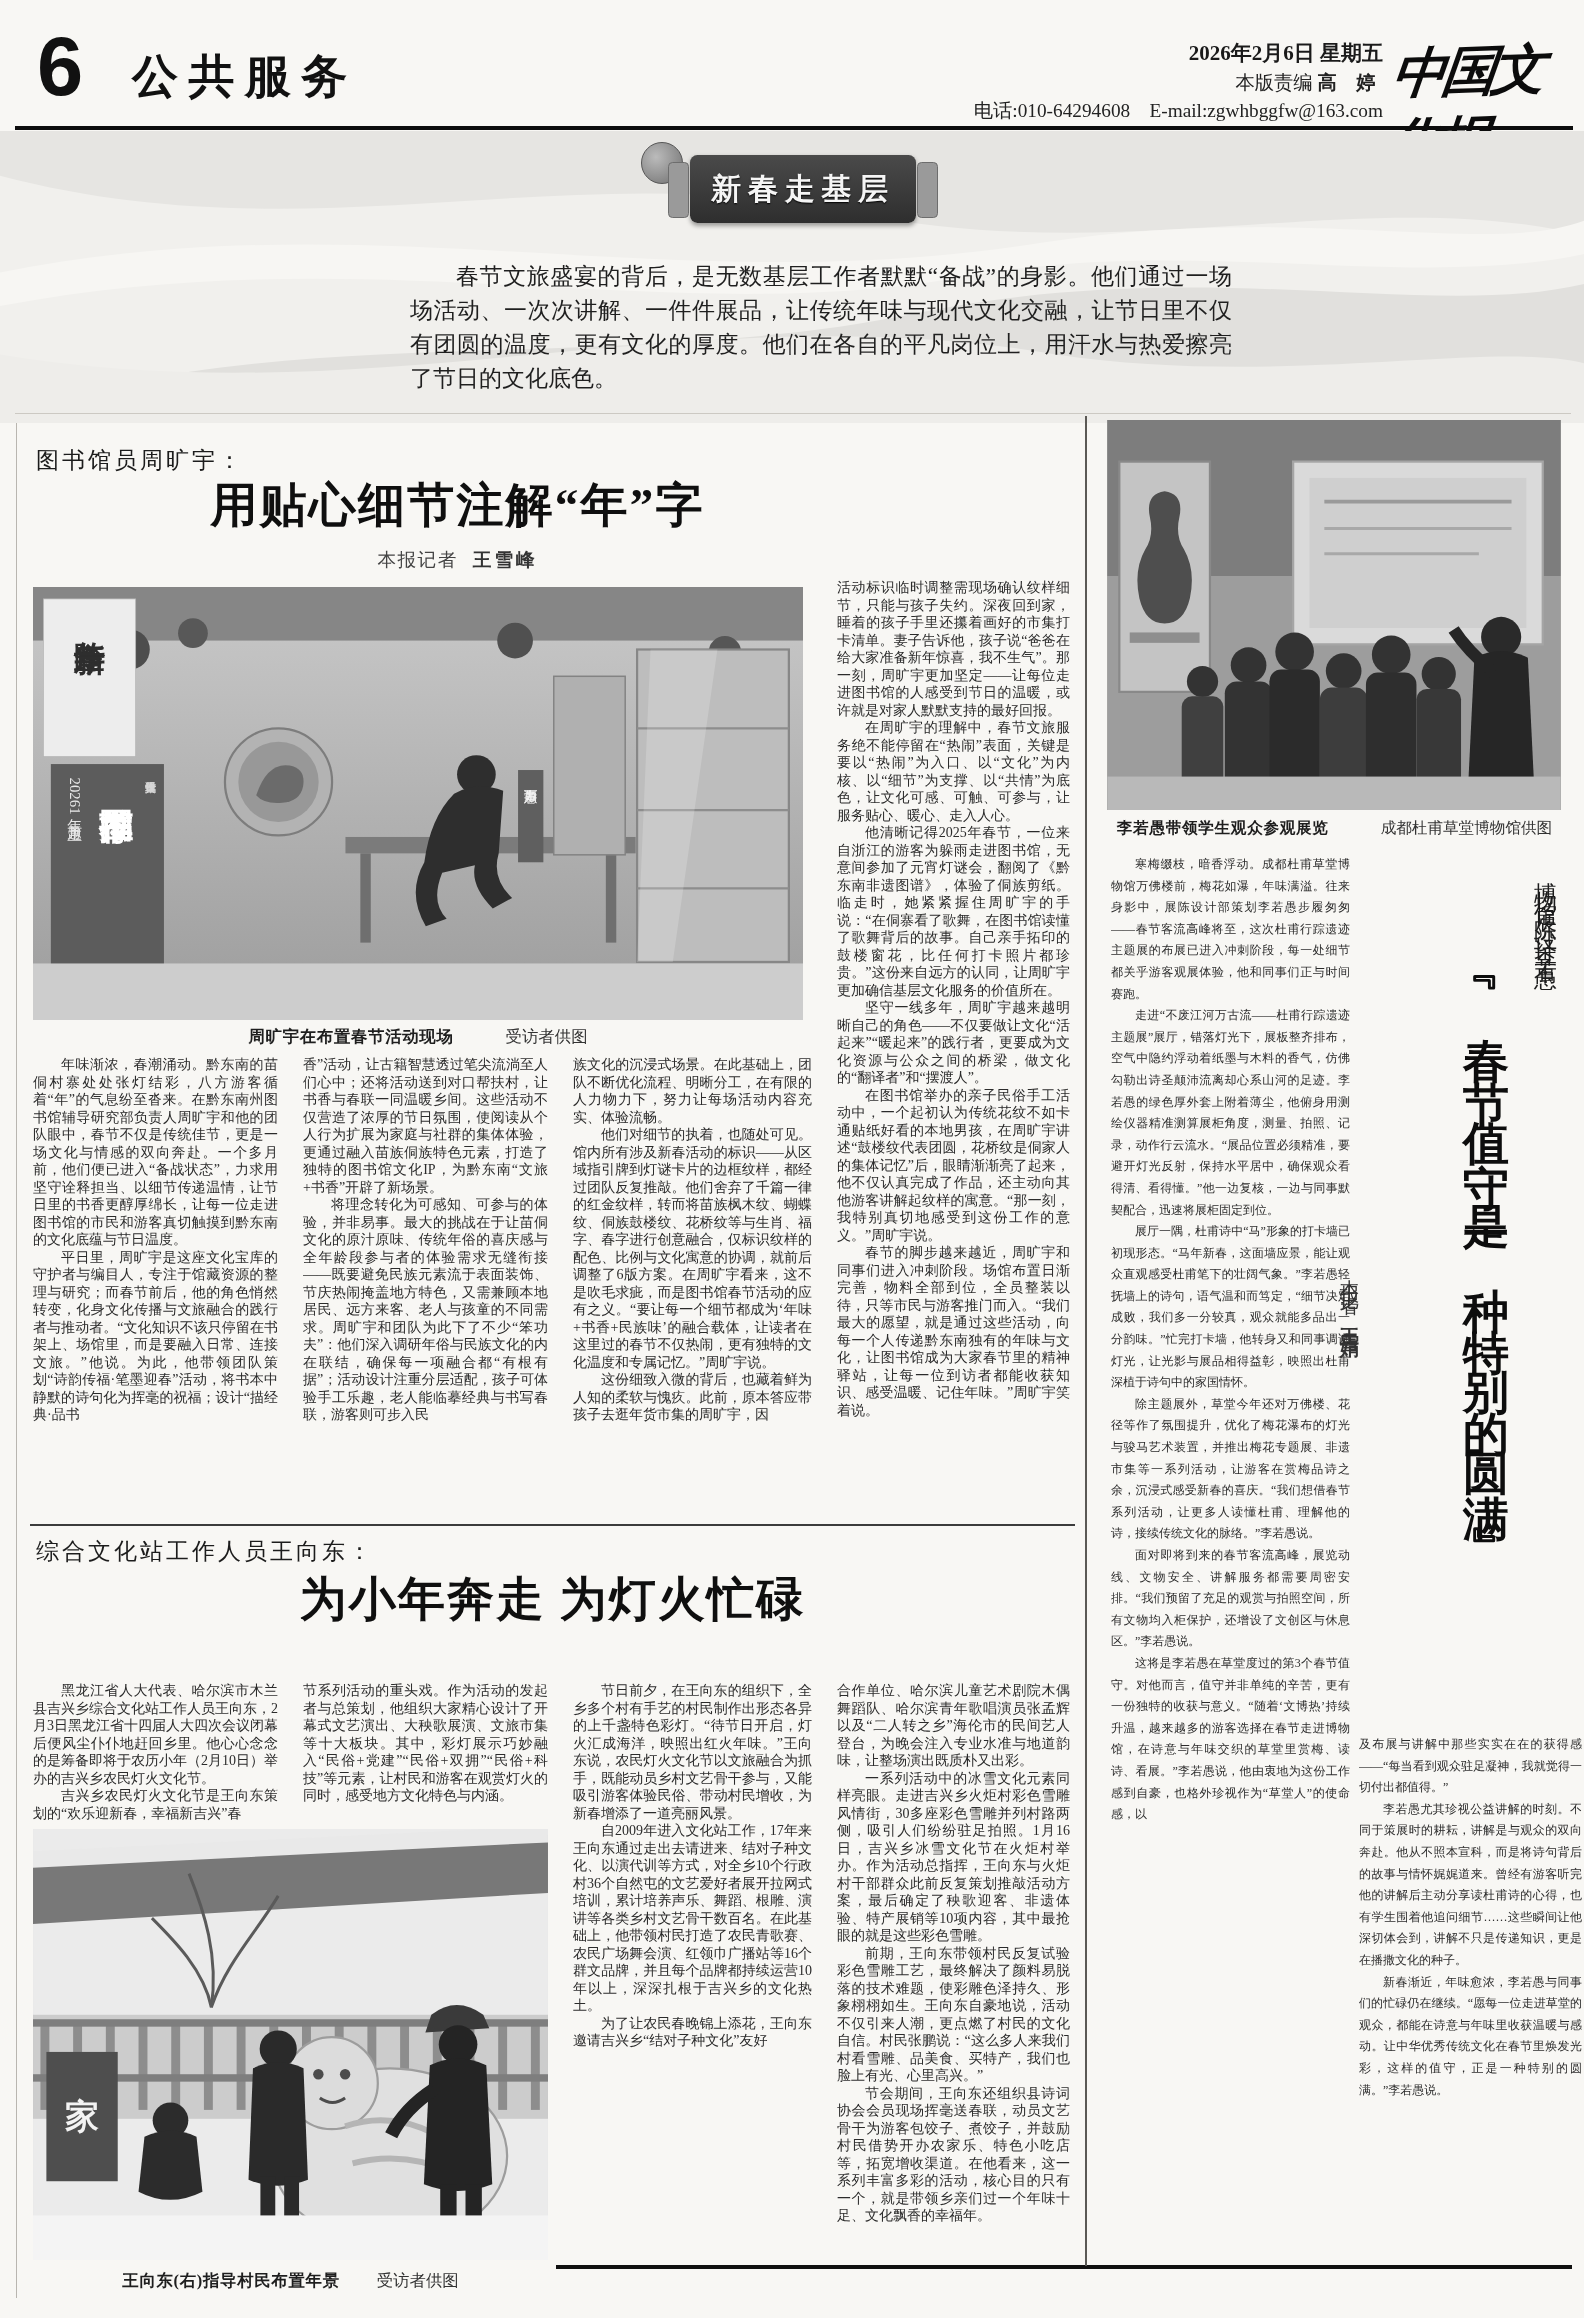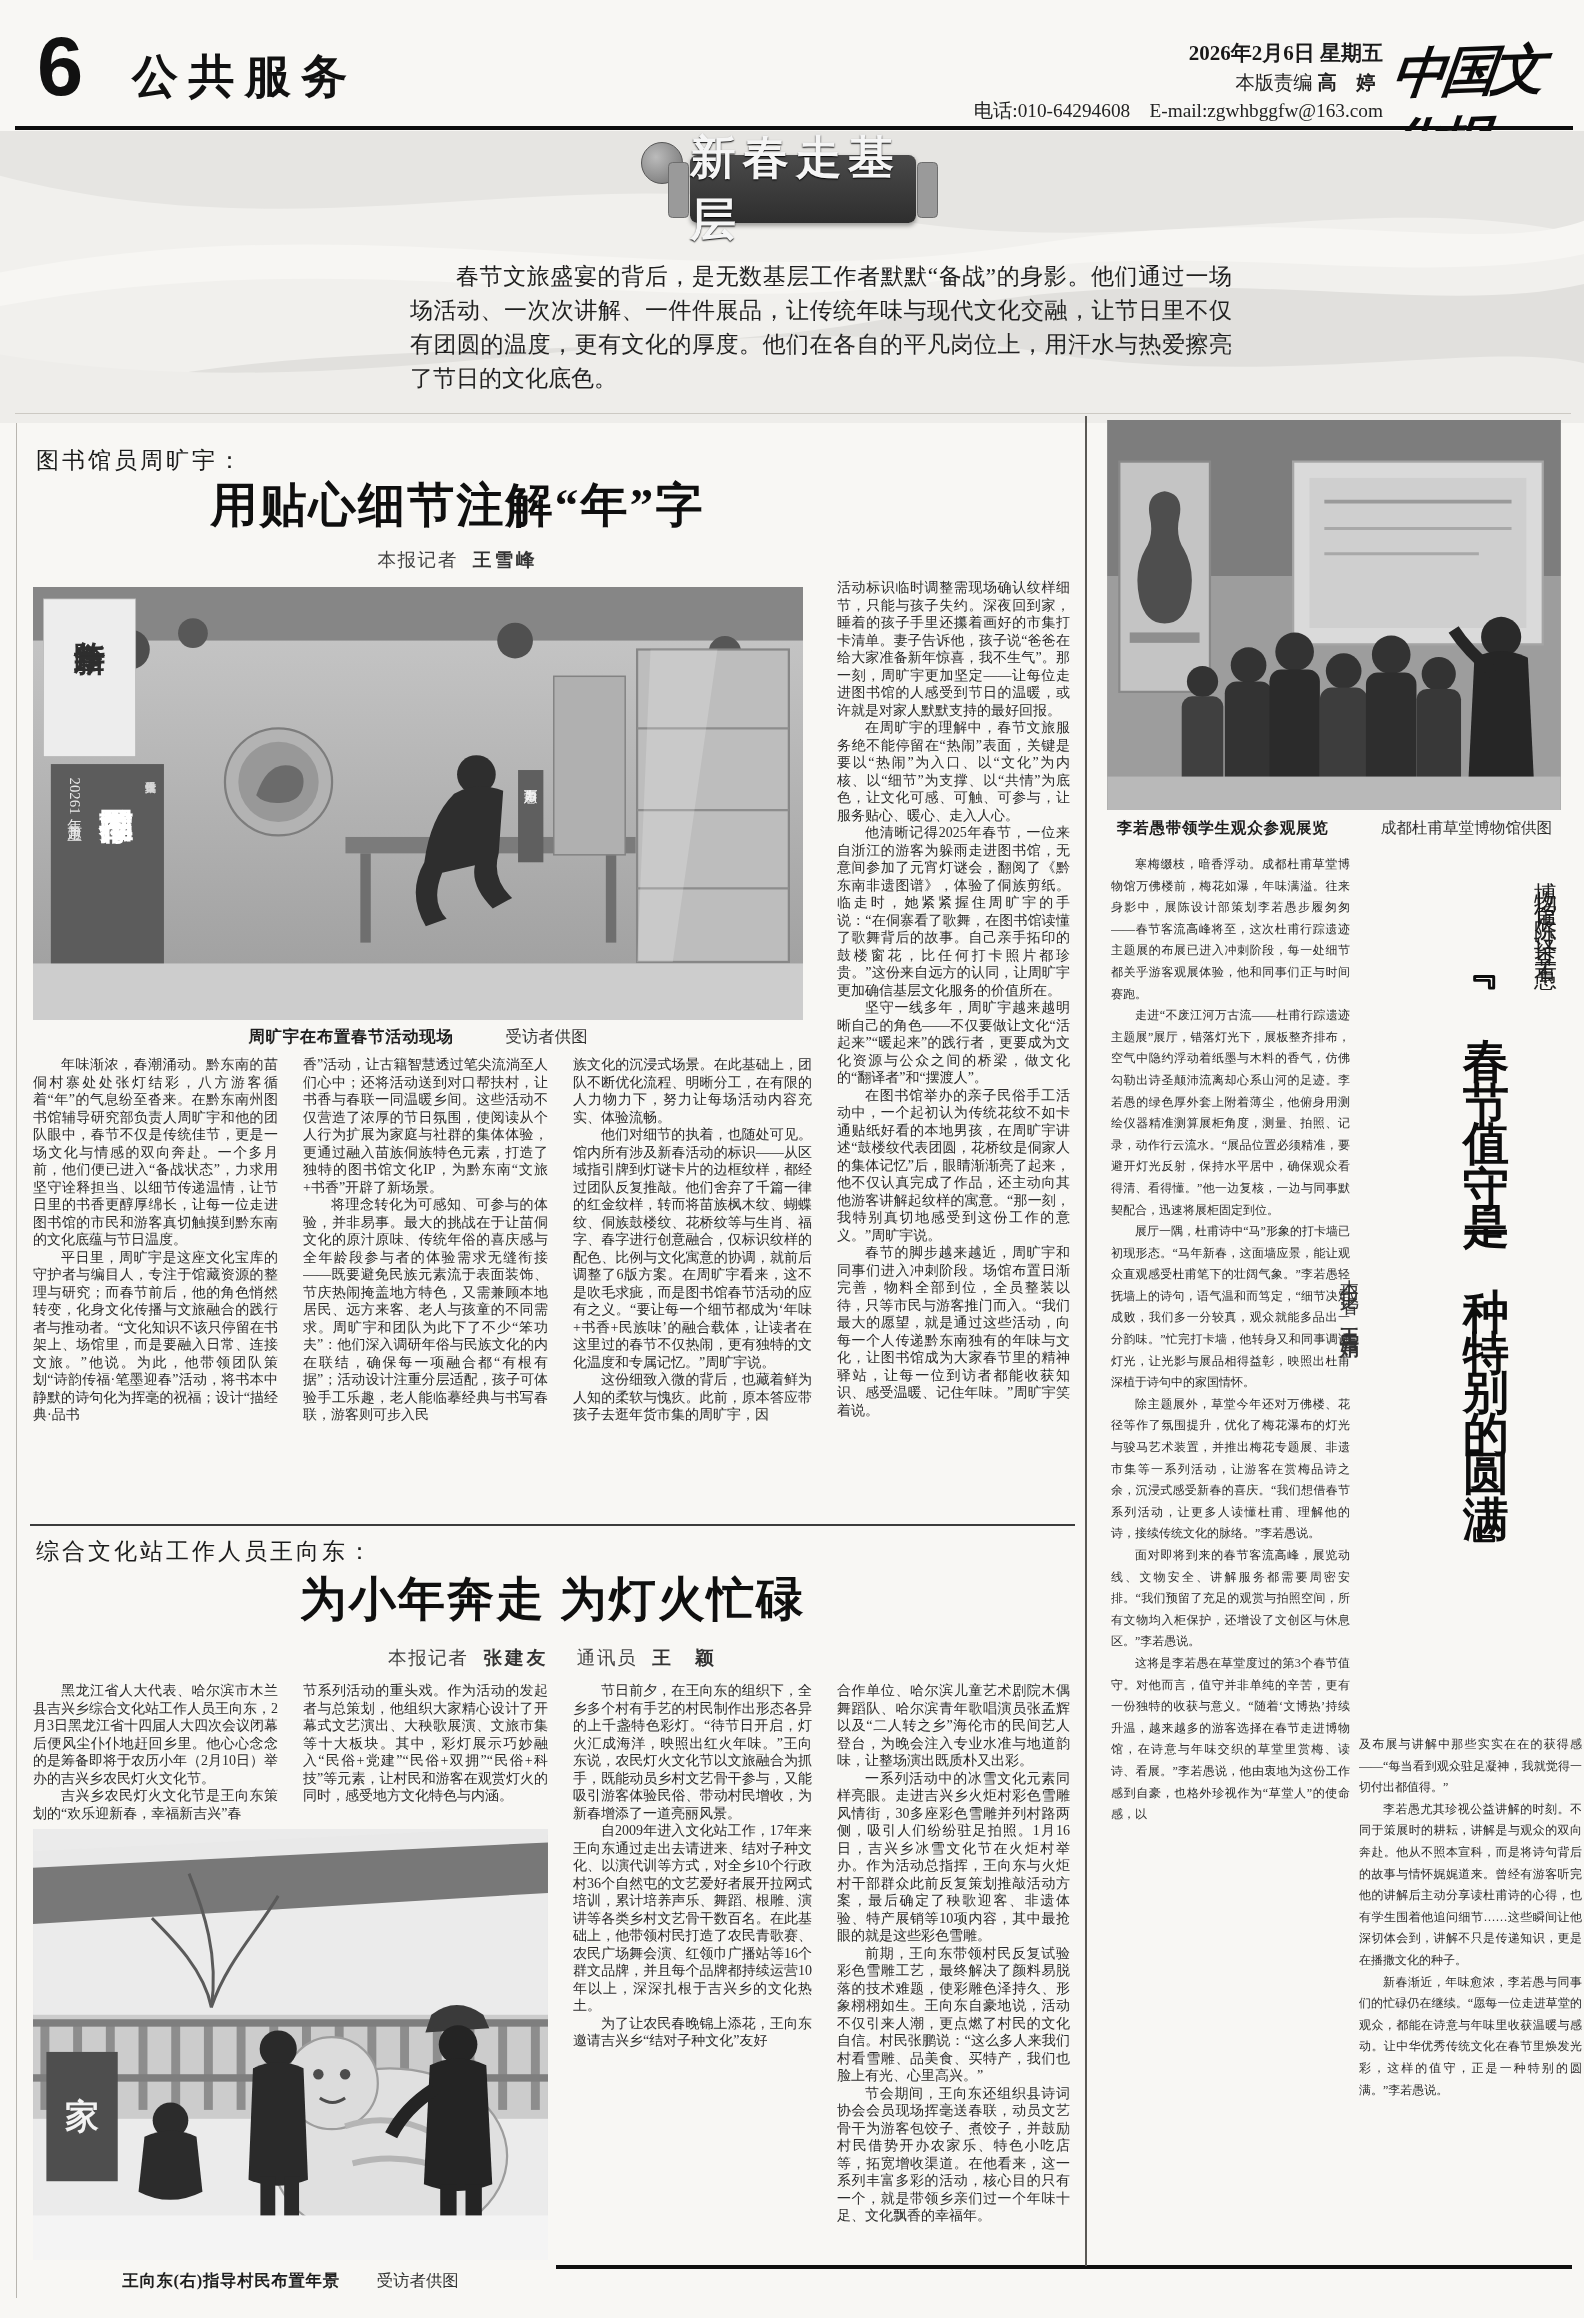--- a/index.html
+++ b/index.html
@@ -17,21 +17,21 @@
   .masthead{position:absolute;left:1389px;top:36px;width:186px;font-size:54px;font-weight:900;
             font-style:italic;transform:skewX(-8deg) rotate(-2deg);letter-spacing:-4.5px;line-height:1.3;color:#0c0c0c;}
   .hdr-rule{position:absolute;left:15px;top:126px;width:1558px;height:3.7px;background:#0d0d0d;}
   .page-border-left{position:absolute;left:15.6px;top:199px;width:1.5px;height:2099px;background:#b9b6b0;}
   
   .waveband{position:absolute;left:0;top:131px;width:1585px;height:292px;}
   .band-rule{position:absolute;left:15px;top:413px;width:1556px;height:0.7px;background:#ccc9c3;}
   .banner{position:absolute;left:690px;top:155px;width:226px;height:68px;background:linear-gradient(#4a4a4a,#2e2e2e);
           border-radius:7.4px;display:flex;align-items:center;justify-content:center;
           box-shadow:0 2.2px 4.5px rgba(0,0,0,.35);}
-  .banner-text{color:#f5f5f5;font-size:46px;font-weight:bold;letter-spacing:6.7px;text-shadow:0 0.7px 1.5px #000;font-family:Liberation Mono, monospace;}
+  .banner-text{color:#f5f5f5;font-size:30px;font-weight:bold;letter-spacing:6.7px;text-shadow:0 0.7px 1.5px #000;font-family:Liberation Mono, monospace;}
   .banner-knob{position:absolute;top:7.4px;width:19.3px;height:54px;background:#9a9a9a;border:0.7px solid #6d6d6d;border-radius:4.5px;}
   .banner-knob.l{left:-22px;} .banner-knob.r{right:-22px;}
   .banner-lantern{position:absolute;left:-49px;top:-13.4px;width:40px;height:40px;border-radius:50%;
                   background:radial-gradient(circle at 35% 35%,#bbb,#6f6f6f);border:1.5px solid #555;}
   .intro{position:absolute;left:410px;top:260px;width:822px;font-size:23px;line-height:34px;
          text-align:justify;text-indent:2em;color:#1f1f1f;}
   
   .kicker{position:absolute;font-size:23px;letter-spacing:3px;color:#1c1c1c;}
   .headline{position:absolute;text-align:center;font-size:47px;font-weight:900;letter-spacing:2.2px;color:#0f0f0f;}
   .byline{position:absolute;text-align:center;font-size:18.6px;color:#333;}
@@ -167,27 +167,20 @@
       <p>他清晰记得2025年春节，一位来自浙江的游客为躲雨走进图书馆，无意间参加了元宵灯谜会，翻阅了《黔东南非遗图谱》，体验了侗族剪纸。临走时，她紧紧握住周旷宇的手说：“在侗寨看了歌舞，在图书馆读懂了歌舞背后的故事。自己亲手拓印的鼓楼窗花，比任何打卡照片都珍贵。”这份来自远方的认同，让周旷宇更加确信基层文化服务的价值所在。</p>
       <p>坚守一线多年，周旷宇越来越明晰自己的角色——不仅要做让文化“活起来”“暖起来”的践行者，更要成为文化资源与公众之间的桥梁，做文化的“翻译者”和“摆渡人”。</p>
       <p>在图书馆举办的亲子民俗手工活动中，一个起初认为传统花纹不如卡通贴纸好看的本地男孩，在周旷宇讲述“鼓楼纹代表团圆，花桥纹是侗家人的集体记忆”后，眼睛渐渐亮了起来，他不仅认真完成了作品，还主动向其他游客讲解起纹样的寓意。“那一刻，我特别真切地感受到这份工作的意义。”周旷宇说。</p>
       <p>春节的脚步越来越近，周旷宇和同事们进入冲刺阶段。场馆布置日渐完善，物料全部到位，全员整装以待，只等市民与游客推门而入。“我们最大的愿望，就是通过这些活动，向每一个人传递黔东南独有的年味与文化，让图书馆成为大家春节里的精神驿站，让每一位到访者都能收获知识、感受温暖、记住年味。”周旷宇笑着说。</p>
     </div>
 
   <div class="divider" style="left:30px;top:1524px;width:1045px;height:1.5px;"></div>
 
   <div class="kicker" style="left:36px;top:1536px;font-family:Liberation Mono, monospace;">综合文化站工作人员王向东：</div>
   <div class="headline" style="left:30px;top:1568px;width:1045px;">为小年奔走  为灯火忙碌</div>
-  <div class="byline" style="left:30px;top:1645px;width:1045px;">
-    <span class="lbl">本报记者</span>
-    <b>张建友</b>
-    <span class="sep"></span>
-    <span class="lbl">通讯员</span>
-    <b>王　颖</b>
-  </div>
 
   <div class="body-text" style="left:33px;top:1682px;width:245px;height:143px;">
       <p>黑龙江省人大代表、哈尔滨市木兰县吉兴乡综合文化站工作人员王向东，2月3日黑龙江省十四届人大四次会议闭幕后便风尘仆仆地赶回乡里。他心心念念的是筹备即将于农历小年（2月10日）举办的吉兴乡农民灯火文化节。</p>
       <p>吉兴乡农民灯火文化节是王向东策划的“欢乐迎新春，幸福新吉兴”春</p>
     </div>
   <div class="body-text" style="left:303px;top:1682px;width:245px;height:143px;">
       <p class="cont">节系列活动的重头戏。作为活动的发起者与总策划，他组织大家精心设计了开幕式文艺演出、大秧歌展演、文旅市集等十大板块。其中，彩灯展示巧妙融入“民俗+党建”“民俗+双拥”“民俗+科技”等元素，让村民和游客在观赏灯火的同时，感受地方文化特色与内涵。</p>
     </div>
 
   <div class="photo" style="left:33px;top:1829px;width:515px;height:431px;">

